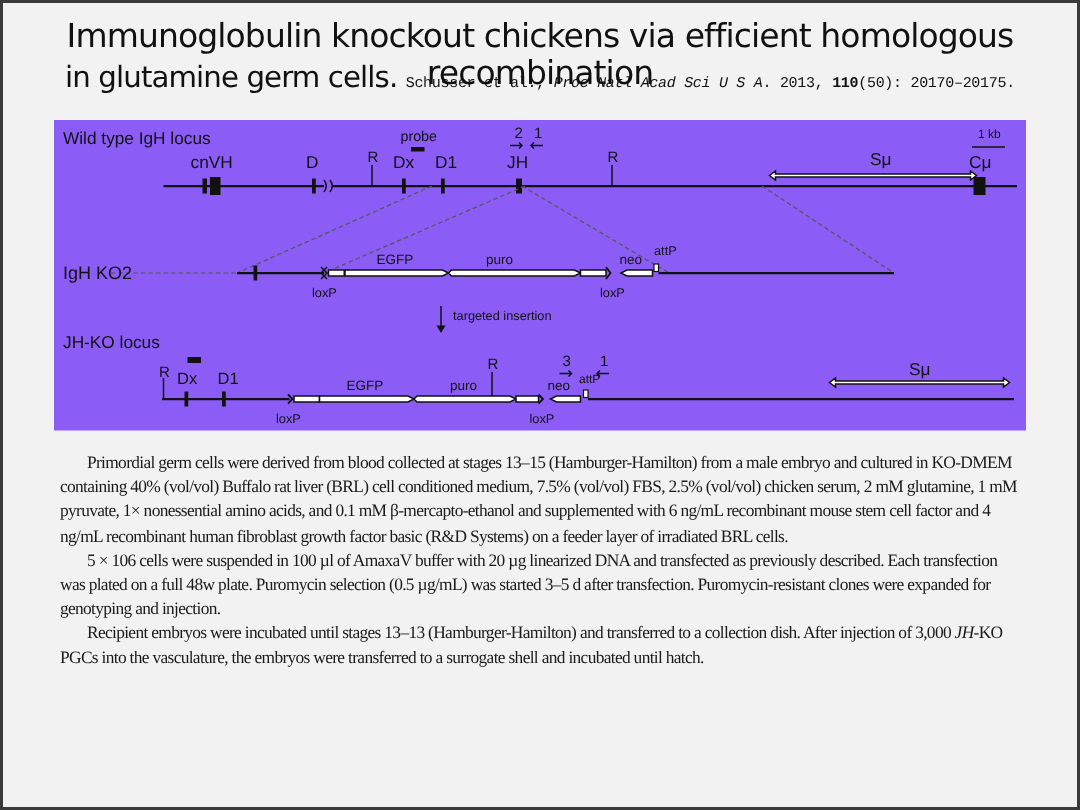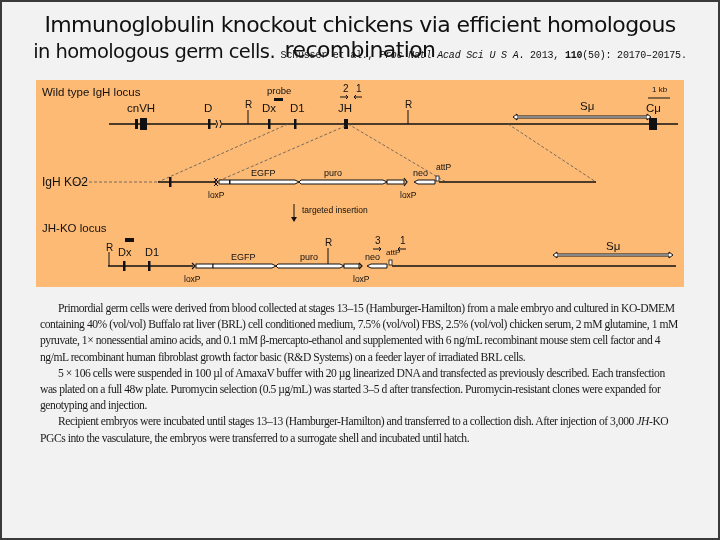--- a/index.html
+++ b/index.html
@@ -22,41 +22,41 @@
       font-family: "DejaVu Sans", sans-serif;
     }
     .title.l1 { top: 12px; font-size: 22px; letter-spacing: -0.6px; }
     .title.l2 { top: 40px; font-size: 19.5px; letter-spacing: -0.6px; }
     .title .cite { font-size: 10px; letter-spacing: -0.2px; font-family: Liberation Mono, monospace; }
     .title .cite i { font-style: italic; }
     .title .cite b { font-weight: bold; }
 
     .figure {
       position: absolute; left: 36px; top: 80px; width: 648px; height: 207px;
-      background: #fdba74;
+      background: #8b5cf6;
     }
     .figure svg { position: absolute; left: 0; top: 0; }
     .fl { font-family: "Liberation Sans", sans-serif; fill: #111; }
 
     .body {
       position: absolute; left: 40px; top: 301px; width: 640px;
       font-family: Liberation Serif, serif;
       font-size: 11.6px; line-height: 16.2px; color: #1a1a1a;
       letter-spacing: -0.45px;
     }
     .body p { margin: 0; text-indent: 18px; }
     .body p i { font-style: italic; }
   </style>
 </head>
 <body>
 
 <div class="frame"></div>
 
 <div class="title l1">Immunoglobulin knockout chickens via efficient homologous recombination</div>
-<div class="title l2"><span>in homologous germ cells.</span> <span class="cite"><span>Schusser et al., </span><i>Proc Natl Acad Sci U S A</i><span>. 2013, </span><b>110</b><span>(50): 20170–20175.</span></span></div>
+<div class="title l2"><span>in glutamine germ cells.</span> <span class="cite"><span>Schusser et al., </span><i>Proc Natl Acad Sci U S A</i><span>. 2013, </span><b>110</b><span>(50): 20170–20175.</span></span></div>
 
 <div class="figure">
   <svg width="648" height="207" viewBox="0 0 648 207" xmlns="http://www.w3.org/2000/svg">
 
     <text class="fl" x="6" y="16" font-size="11.5">Wild type IgH locus</text>
     <line x1="73" y1="44" x2="180" y2="44" stroke="#111" stroke-width="1.5"></line>
 
     <path d="M180 40 q3 4 0 8" stroke="#111" fill="none" stroke-width="1"></path>
     <path d="M184 40 q3 4 0 8" stroke="#111" fill="none" stroke-width="1"></path>
     <line x1="186" y1="44" x2="642" y2="44" stroke="#111" stroke-width="1.5"></line>

